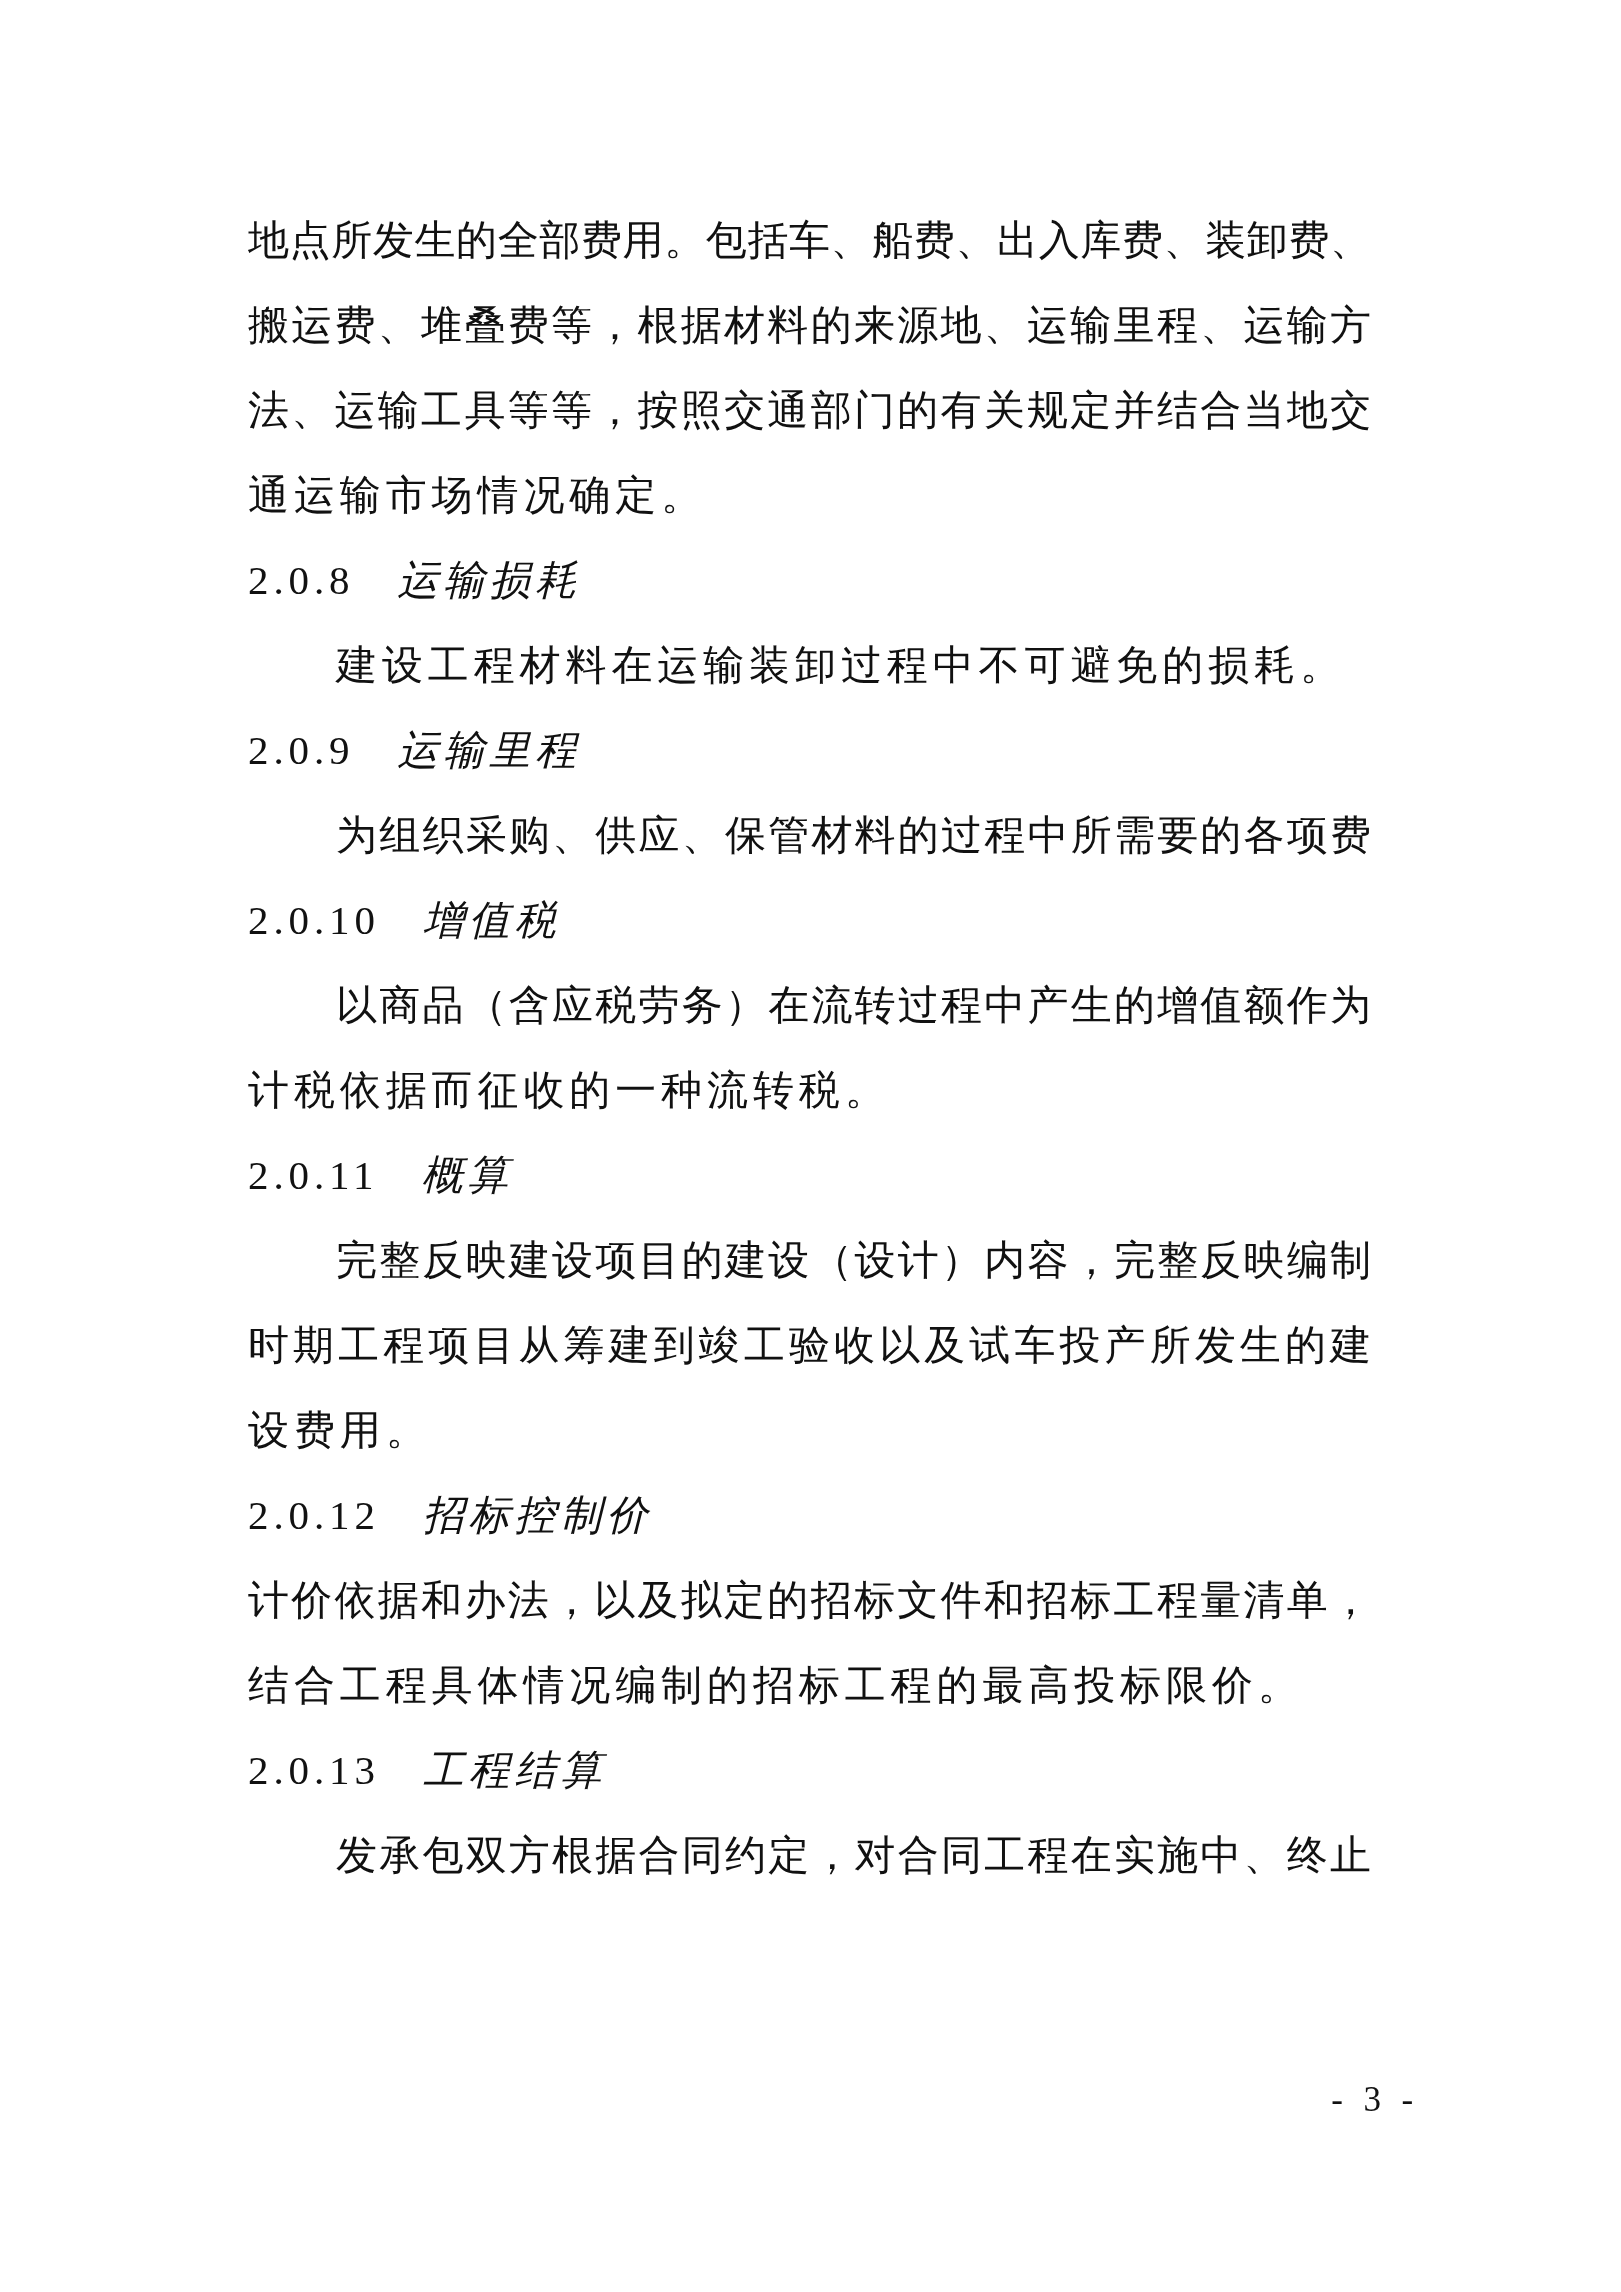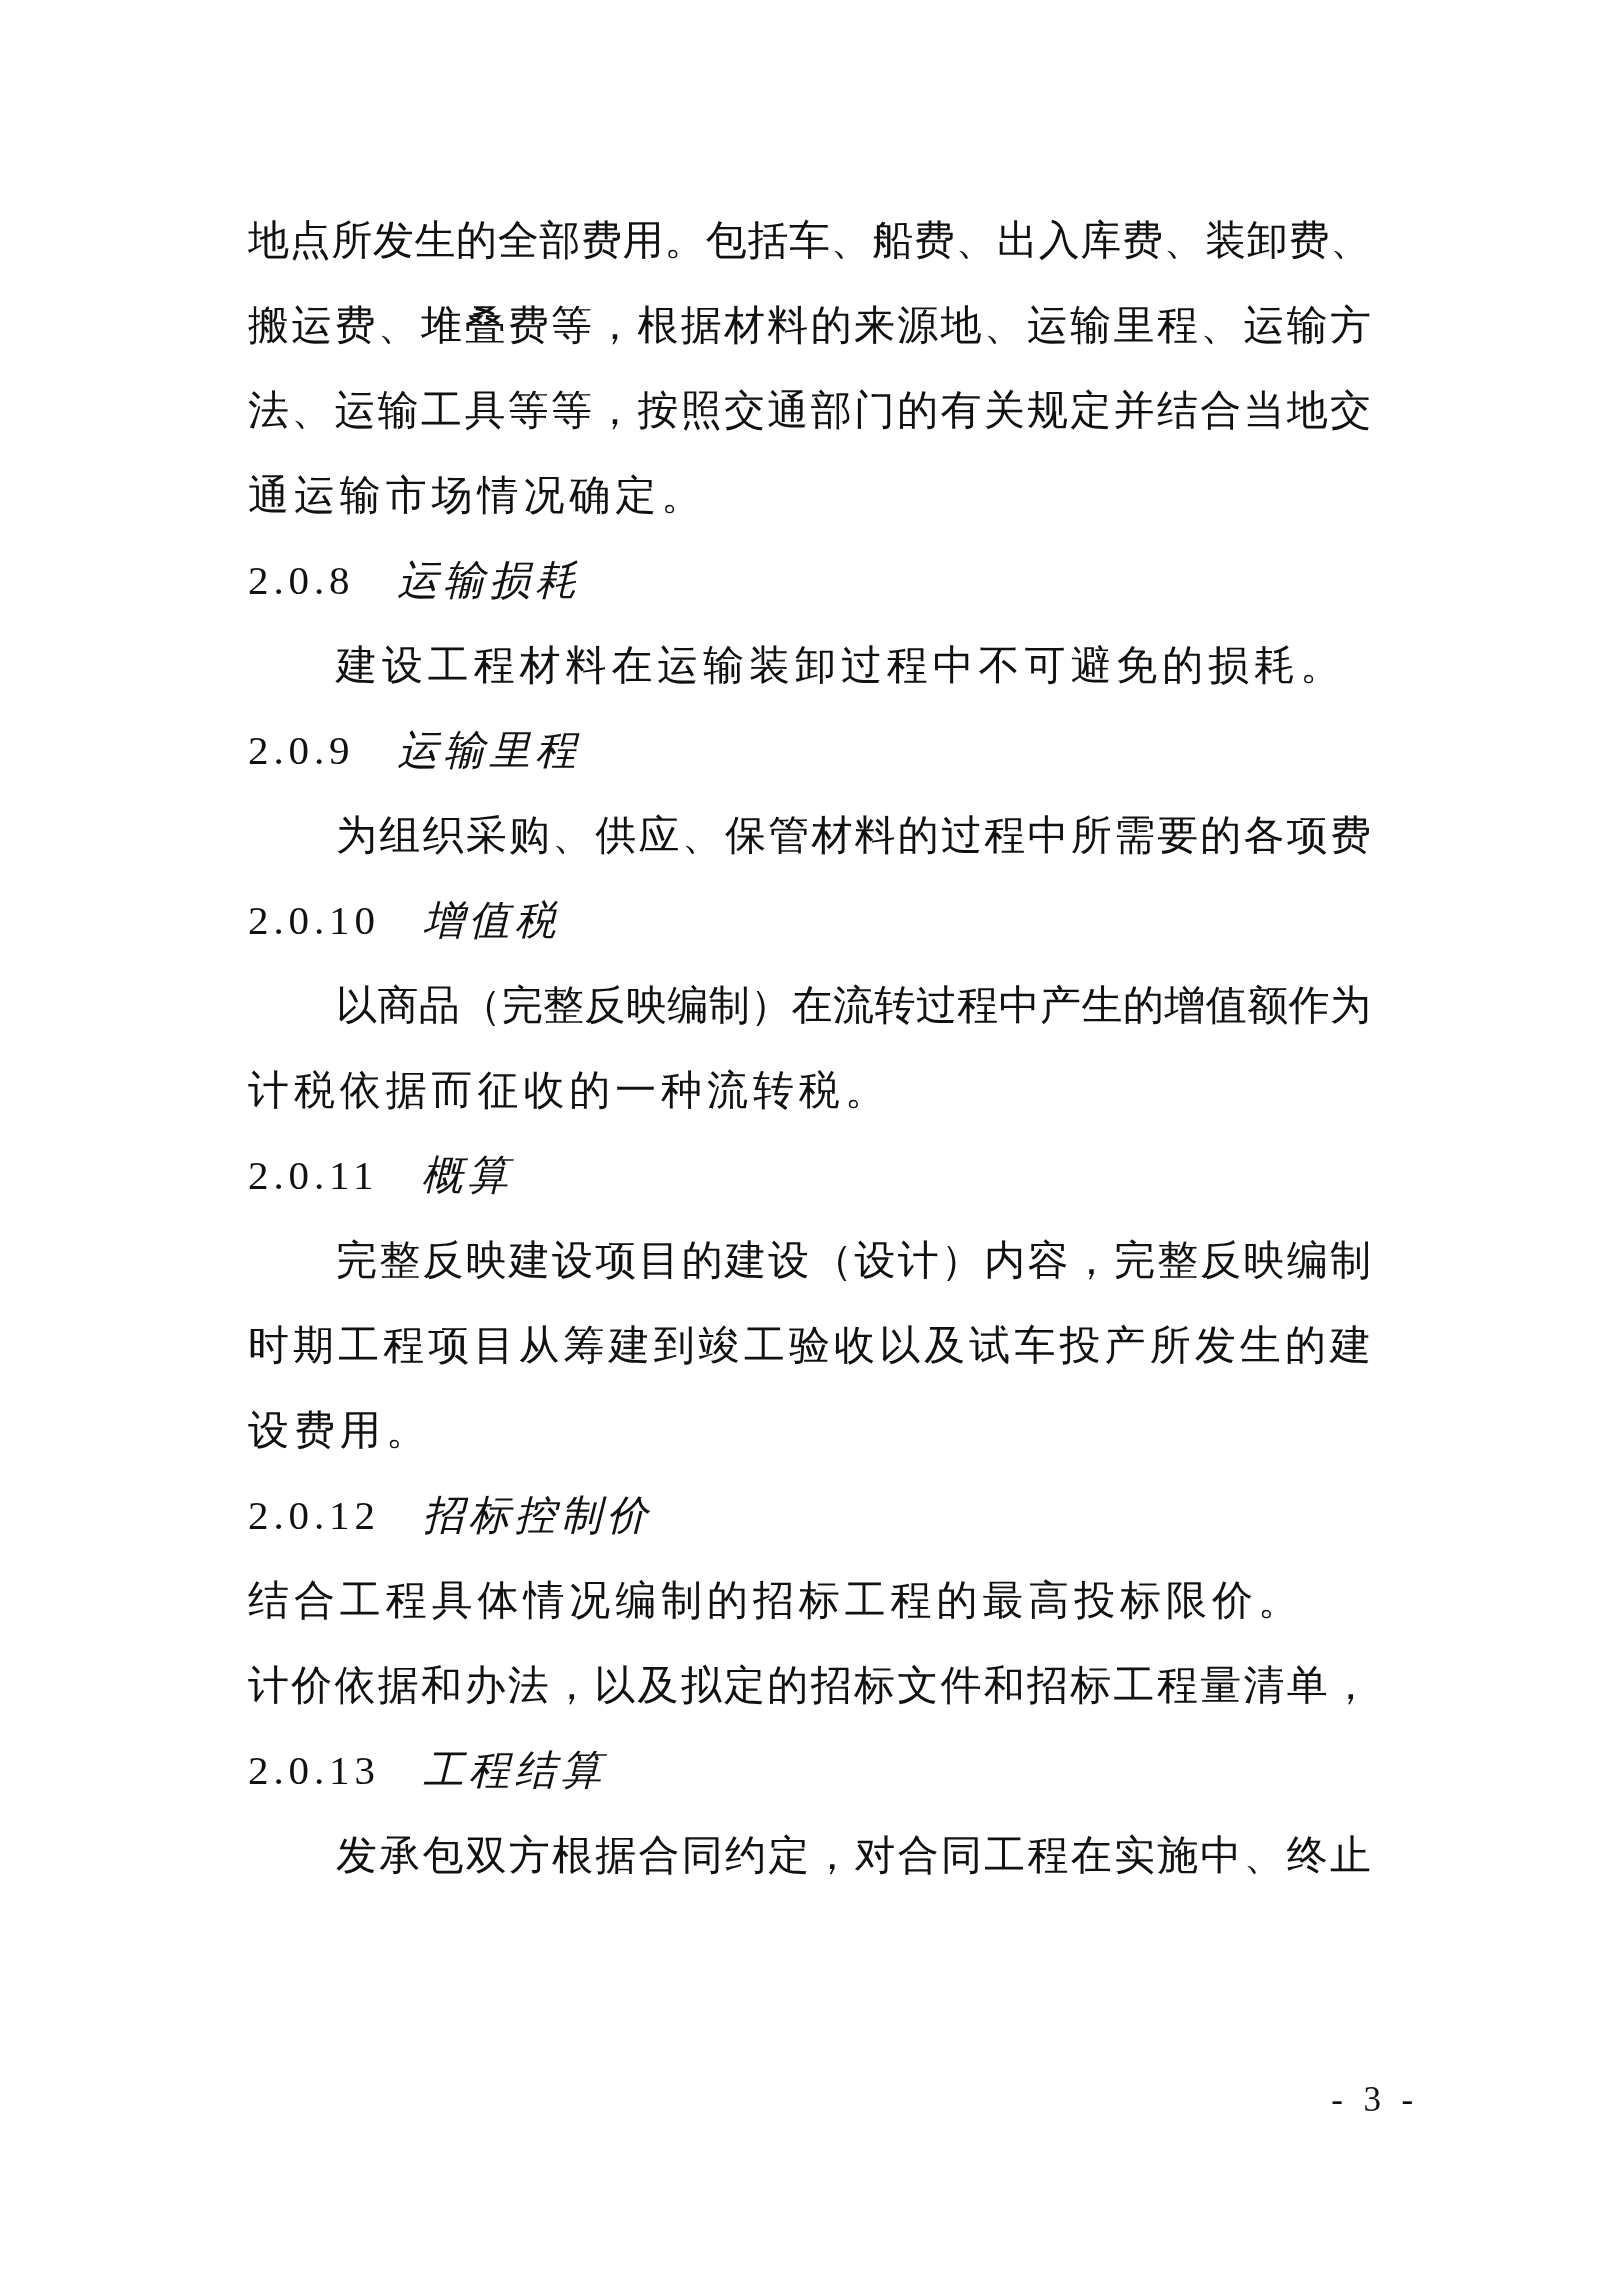--- a/index.html
+++ b/index.html
@@ -68,27 +68,27 @@
   <div class="text-block" id="text-block">
       <div class="line para-line fill">地点所发生的全部费用。包括车、船费、出入库费、装卸费、</div>
       <div class="line para-line fill">搬运费、堆叠费等，根据材料的来源地、运输里程、运输方</div>
       <div class="line para-line fill">法、运输工具等等，按照交通部门的有关规定并结合当地交</div>
       <div class="line para-line">通运输市场情况确定。</div>
       <div class="line heading"><span class="num">2.0.8</span><span class="title">运输损耗</span></div>
       <div class="line para-line indent">建设工程材料在运输装卸过程中不可避免的损耗。</div>
       <div class="line heading"><span class="num">2.0.9</span><span class="title">运输里程</span></div>
       <div class="line para-line indent fill">为组织采购、供应、保管材料的过程中所需要的各项费</div>
       <div class="line heading"><span class="num">2.0.10</span><span class="title">增值税</span></div>
-      <div class="line para-line indent fill">以商品（完整反映编制）在流转过程中产生的增值额作为</div>
+      <div class="line para-line indent fill">以商品（含应税劳务）在流转过程中产生的增值额作为</div>
       <div class="line para-line">计税依据而征收的一种流转税。</div>
       <div class="line heading"><span class="num">2.0.11</span><span class="title">概算</span></div>
       <div class="line para-line indent fill">完整反映建设项目的建设（设计）内容，完整反映编制</div>
       <div class="line para-line fill">时期工程项目从筹建到竣工验收以及试车投产所发生的建</div>
       <div class="line para-line">设费用。</div>
       <div class="line heading"><span class="num">2.0.12</span><span class="title">招标控制价</span></div>
+      <div class="line para-line fill">计价依据和办法，以及拟定的招标文件和招标工程量清单，</div>
       <div class="line para-line">结合工程具体情况编制的招标工程的最高投标限价。</div>
-      <div class="line para-line fill">计价依据和办法，以及拟定的招标文件和招标工程量清单，</div>
       <div class="line heading"><span class="num">2.0.13</span><span class="title">工程结算</span></div>
       <div class="line para-line indent fill">发承包双方根据合同约定，对合同工程在实施中、终止</div>
     </div>
   <div class="page-number">- 3 -</div>
 </div>
 
 
 </body></html>

